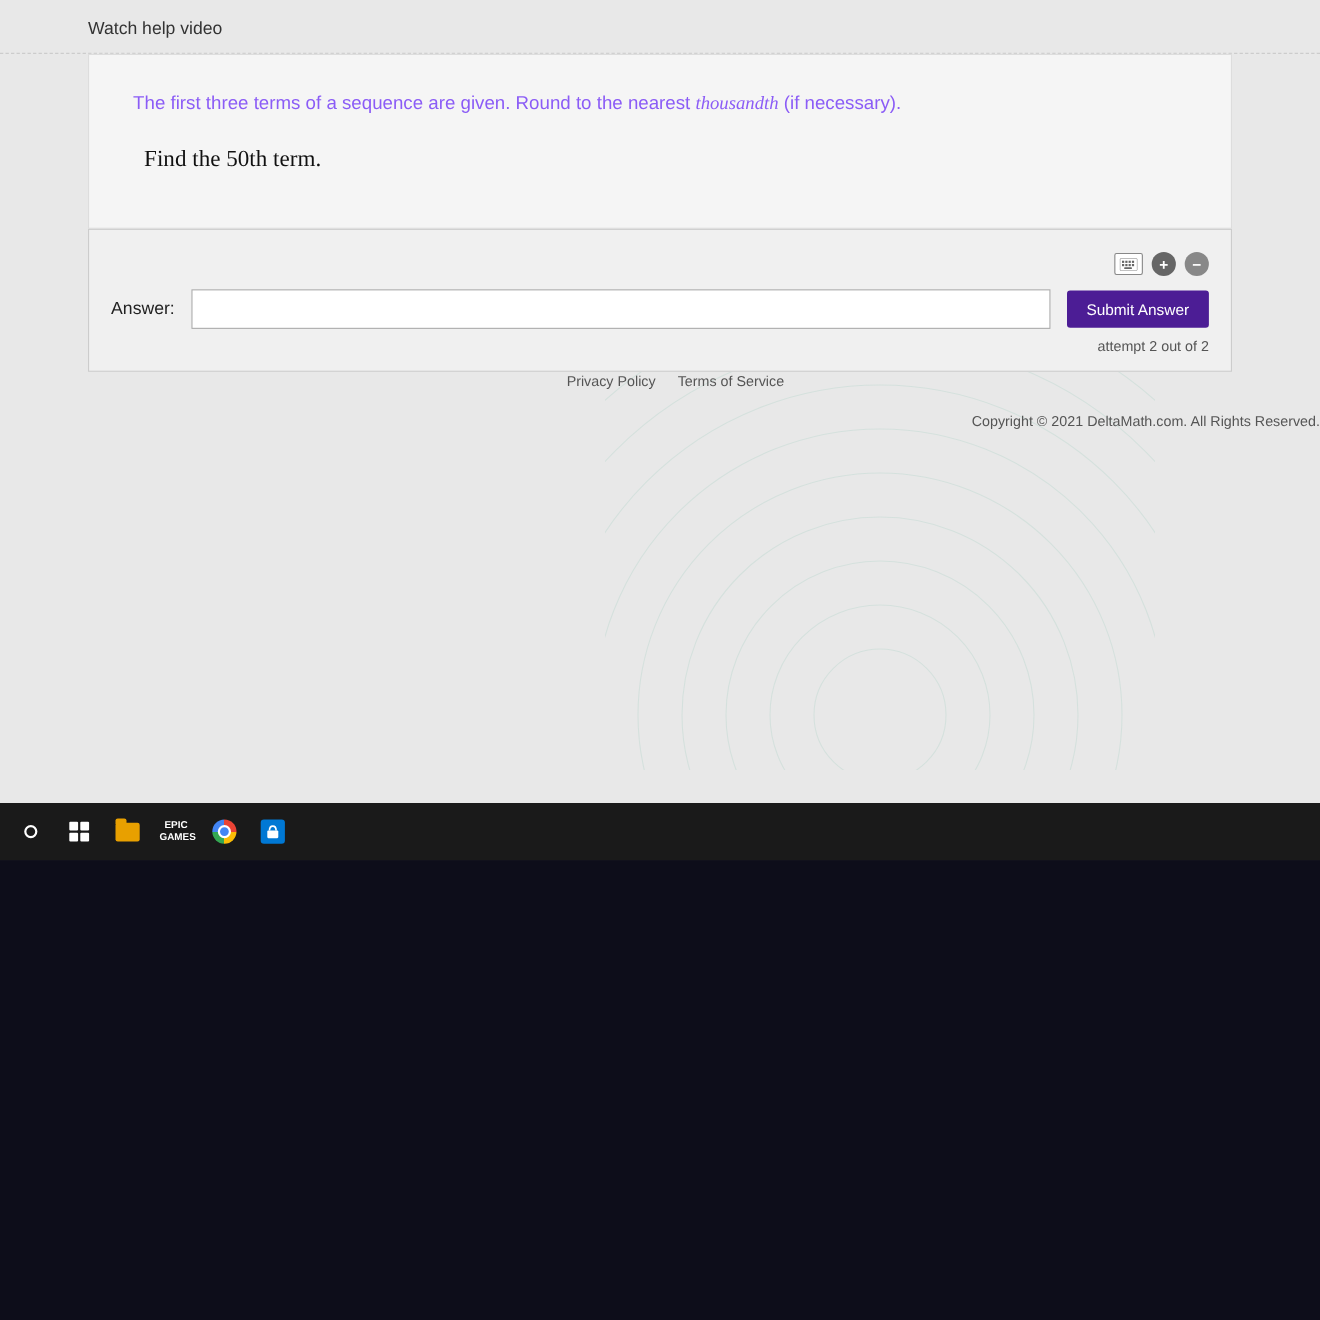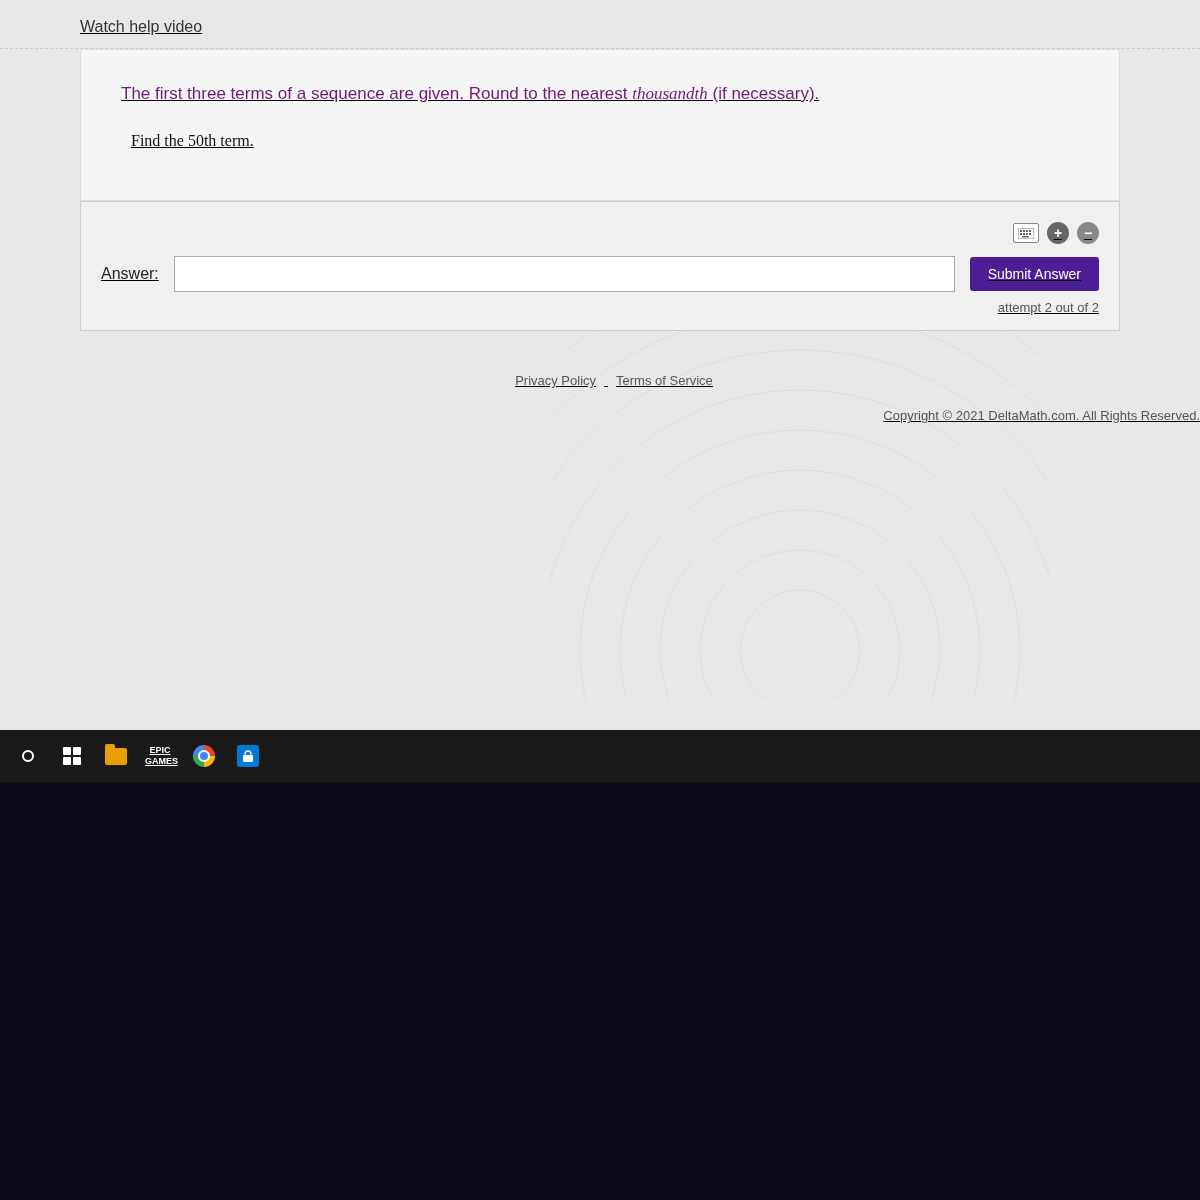--- a/index.html
+++ b/index.html
@@ -18,21 +18,20 @@
       width: 100%;
       height: 730px;
       position: relative;
       overflow: hidden;
     }
 
     .content-wrapper {
       position: relative;
       z-index: 2;
       padding: 0;
-      text-decoration: underline;
     }
 
     
     .watch-help {
       padding: 18px 80px 12px 80px;
       border-bottom: 1px dashed #ccc;
     }
 
     .watch-help a {
       color: #333;
@@ -46,41 +45,41 @@
     .problem-area {
       background: #f5f5f5;
       margin: 0 80px;
       padding: 30px 40px 25px 40px;
       border: 1px solid #ddd;
       margin-top: 0;
     }
 
     .problem-text {
       font-size: 17px;
-      color: #701a75;
+      color: #8b5cf6;
       line-height: 1.6;
       font-family: Arial, sans-serif;
       margin-bottom: 25px;
     }
 
     .problem-text em {
       font-style: italic;
       font-family: Georgia, serif;
     }
 
     .sequence-display {
       text-align: center;
       font-size: 22px;
       color: #111;
       margin: 20px 0 25px 0;
       font-family: Georgia, serif;
     }
 
     .find-term {
-      font-size: 16px;
+      font-size: 21px;
       color: #111;
       margin-bottom: 25px;
       font-family: Georgia, serif;
       padding-left: 10px;
     }
 
     
     .answer-section {
       background: #f0f0f0;
       border: 1px solid #ccc;
@@ -180,21 +179,20 @@
       text-align: right;
       font-size: 13px;
       color: #555;
       font-family: Arial, sans-serif;
       margin-top: 8px;
     }
 
     
     .footer-links {
       text-align: center;
-      margin-top: 40px;
       padding-bottom: 15px;
       position: relative;
       z-index: 2;
       padding-left: 28px;
     }
 
     .footer-links a {
       color: #555;
       font-size: 13px;
       font-family: Arial, sans-serif;
@@ -227,21 +225,20 @@
     .taskbar-btn {
       width: 40px;
       height: 40px;
       display: flex;
       align-items: center;
       justify-content: center;
       cursor: pointer;
       border-radius: 4px;
       color: white;
       font-size: 18px;
-      text-decoration: underline;
     }
 
     .taskbar-circle {
       width: 12px;
       height: 12px;
       border: 2px solid white;
       border-radius: 50%;
     }
 
     .taskbar-icon-grid {

